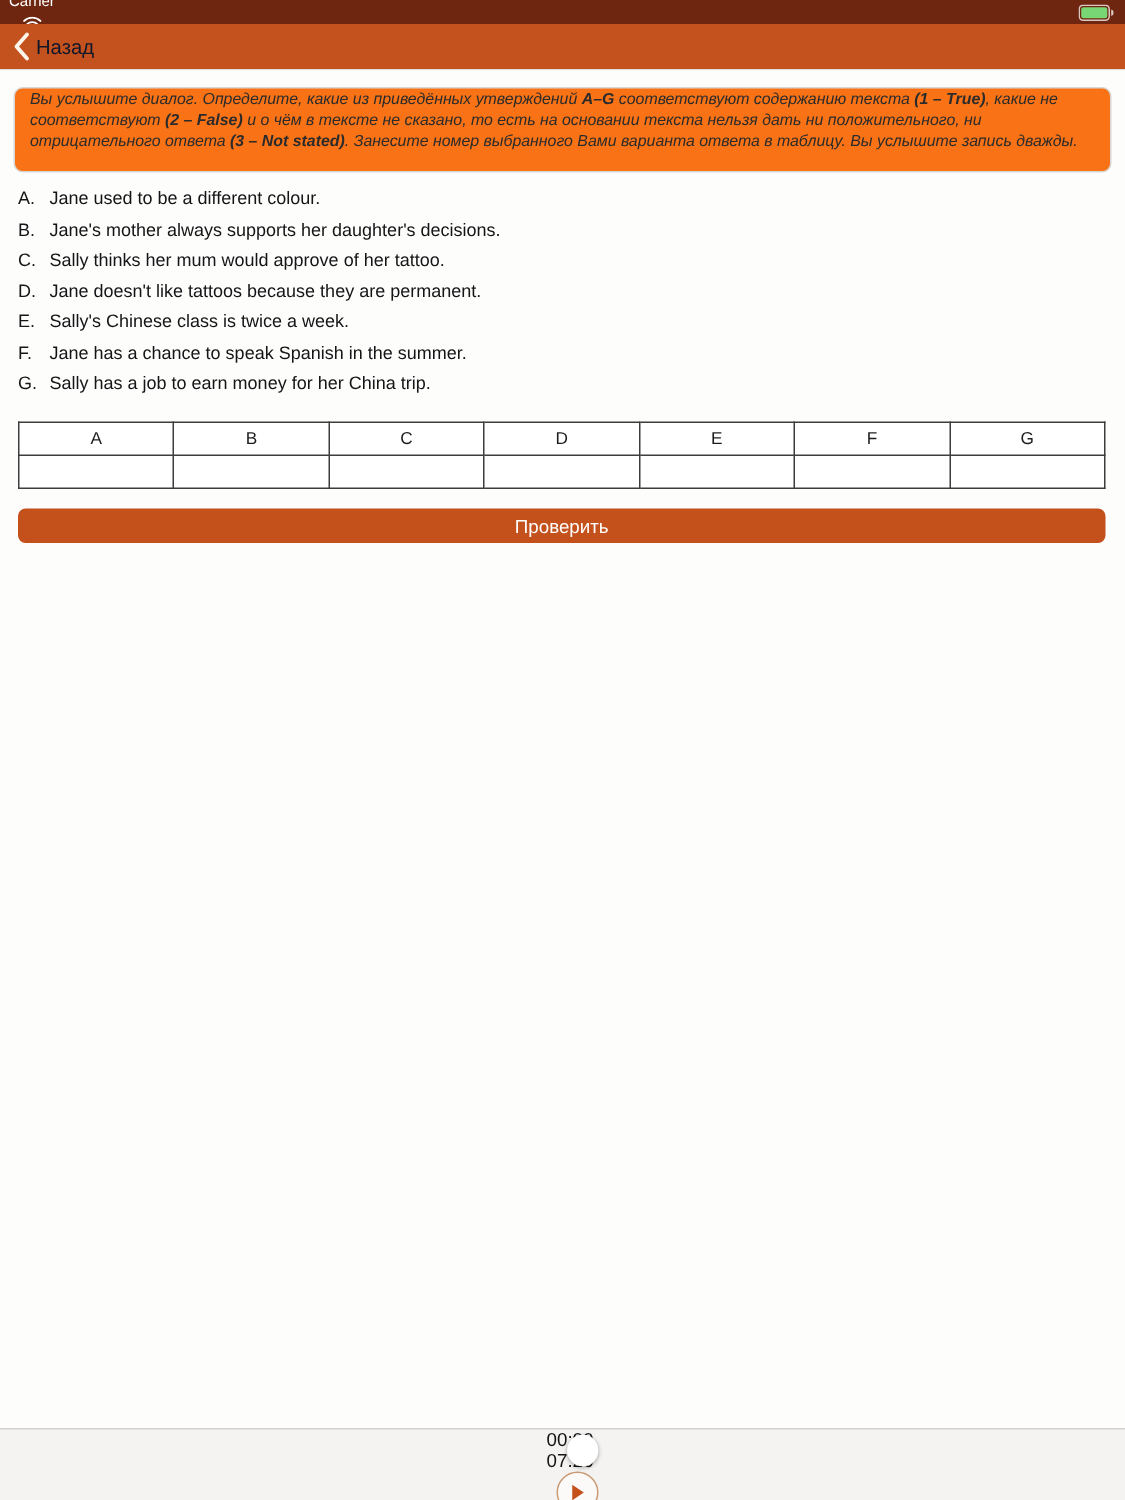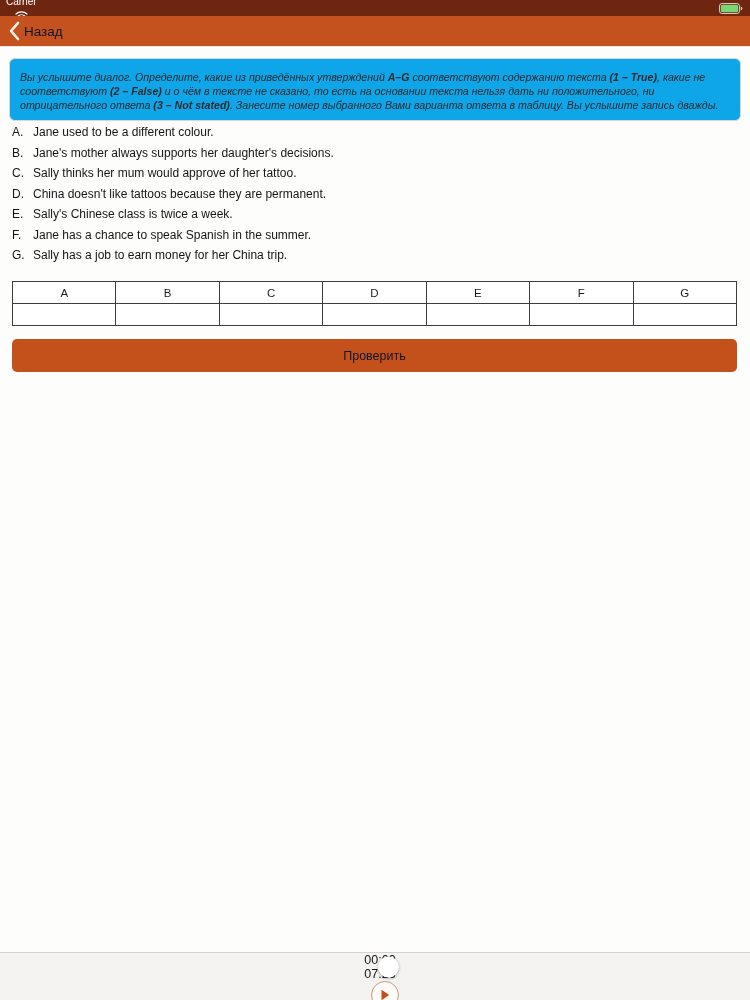--- a/index.html
+++ b/index.html
@@ -39,24 +39,24 @@
   .back-label { font-size: 13.5px; color: #0f172a; }
   .nav-title {
     position: absolute; left: 0; right: 0; text-align: center;
     font-size: 13.5px; font-weight: 700; pointer-events: none;
   }
 
   
   .instruction-box {
     position: absolute; top: 58px; left: 9px; right: 9px;
     min-height: 57px;
-    background: #0ea5e9;
+    background: #f97316;
     border: 1px solid #d9d7d4;
     border-radius: 6px;
-    padding: 11px 10px 8px 10px;
+    padding: 0 10px 8px 10px;
     font-size: 10.6px; line-height: 14px;
     font-style: italic;
     color: #2b2b2b;
   }
   .instruction-box b { font-weight: 700; }
 
   
   .statements-list { position: absolute; top: 125px; left: 12px; right: 12px; }
   .statement { display: flex; align-items: baseline; height: 20.5px; font-size: 12px; color: #151517; }
   .statement .letter { width: 21px; flex: 0 0 21px; }
@@ -72,24 +72,24 @@
     height: 22px;
     text-align: center;
     font-size: 11.5px;
     font-weight: 400;
     color: #1c1c1e;
     background: #fff;
   }
 
   
   .check-button {
-    position: absolute; top: 339px; left: 12px; right: 13px; height: 33px;
+    position: absolute; top: 339px; left: 12px; right: 13px; height: 23px;
     background: var(--accent);
     border: none; border-radius: 5px;
-    color: #0f172a; font-size: 12.5px;
+    color: #ffffff; font-size: 12.5px;
     font-family: "Liberation Sans", sans-serif;
     cursor: pointer;
     display: flex; align-items: center; justify-content: center; text-align: center;
   }
 
   
   .player-bar {
     position: absolute; left: 0; right: 0; bottom: 0; height: 48px;
     background: #f4f3f1;
     border-top: 1px solid #d4d2cf;
@@ -177,21 +177,21 @@
     <div class="statement">
       <span class="letter">B.</span>
       <span class="stext">Jane's mother always supports her daughter's decisions.</span>
     </div>
     <div class="statement">
       <span class="letter">C.</span>
       <span class="stext">Sally thinks her mum would approve of her tattoo.</span>
     </div>
     <div class="statement">
       <span class="letter">D.</span>
-      <span class="stext">China doesn't like tattoos because they are permanent.</span>
+      <span class="stext">Jane doesn't like tattoos because they are permanent.</span>
     </div>
     <div class="statement">
       <span class="letter">E.</span>
       <span class="stext">Sally's Chinese class is twice a week.</span>
     </div>
     <div class="statement">
       <span class="letter">F.</span>
       <span class="stext">Jane has a chance to speak Spanish in the summer.</span>
     </div>
     <div class="statement">

